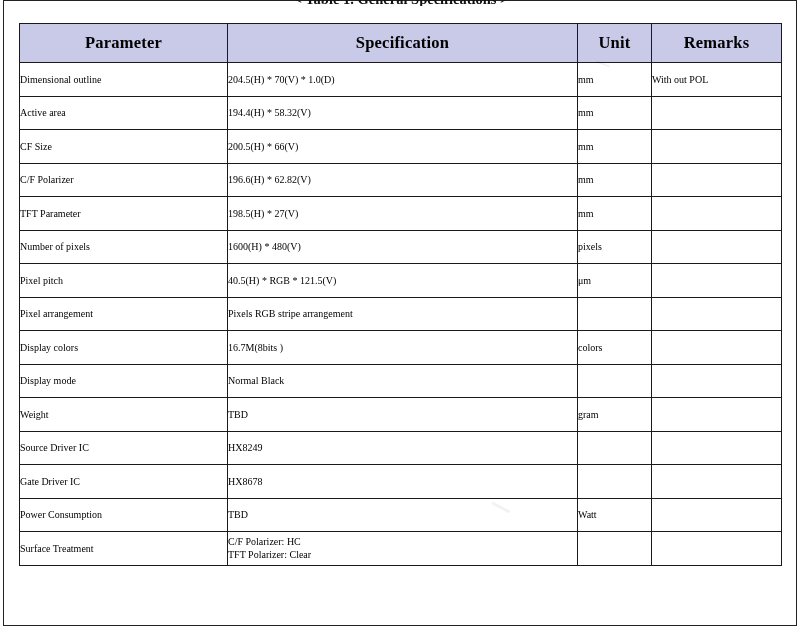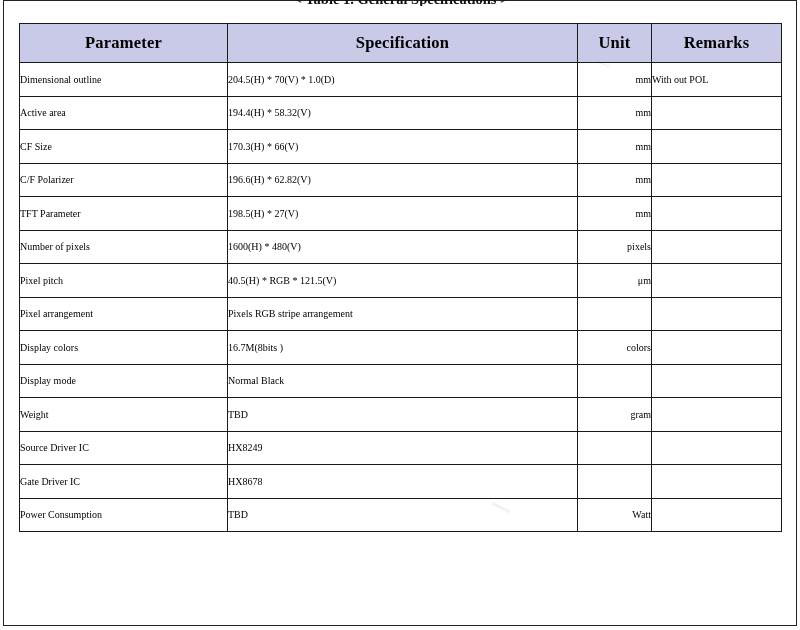--- a/index.html
+++ b/index.html
@@ -79,21 +79,21 @@
 
   .c-param {
     padding-left: 9px;
     text-align: left;
   }
   .c-spec {
     padding-left: 9px;
     text-align: left;
   }
   .c-unit {
-    text-align: right;
+    text-align: left;
   }
   .c-remarks {
     padding-left: 8px;
     text-align: left;
     margin-left: 12px;
   }
 
   
   col.w-param { width: 208px; }
   col.w-spec  { width: 350px; }
@@ -151,21 +151,21 @@
           <td class="c-remarks">With out POL</td>
         </tr>
         <tr>
           <td class="c-param">Active area</td>
           <td class="c-spec">194.4(H) * 58.32(V)</td>
           <td class="c-unit">mm</td>
           <td class="c-remarks"></td>
         </tr>
         <tr>
           <td class="c-param">CF Size</td>
-          <td class="c-spec">170.3(H) * 66(V)</td>
+          <td class="c-spec">200.5(H) * 66(V)</td>
           <td class="c-unit">mm</td>
           <td class="c-remarks"></td>
         </tr>
         <tr>
           <td class="c-param">C/F Polarizer</td>
           <td class="c-spec">196.6(H) * 62.82(V)</td>
           <td class="c-unit">mm</td>
           <td class="c-remarks"></td>
         </tr>
         <tr>
@@ -221,19 +221,25 @@
           <td class="c-spec">HX8678</td>
           <td class="c-unit"></td>
           <td class="c-remarks"></td>
         </tr>
         <tr>
           <td class="c-param">Power Consumption</td>
           <td class="c-spec">TBD</td>
           <td class="c-unit">Watt</td>
           <td class="c-remarks"></td>
         </tr>
+        <tr class="tall">
+          <td class="c-param">Surface Treatment</td>
+          <td class="multiline">C/F Polarizer: HC<br>TFT Polarizer: Clear</td>
+          <td class="c-unit"></td>
+          <td class="c-remarks"></td>
+        </tr>
       </tbody>
     </table>
   </div>
 
   <div class="artifact a1"></div>
   <div class="artifact a2"></div>
 </div>
 
 </body></html>

